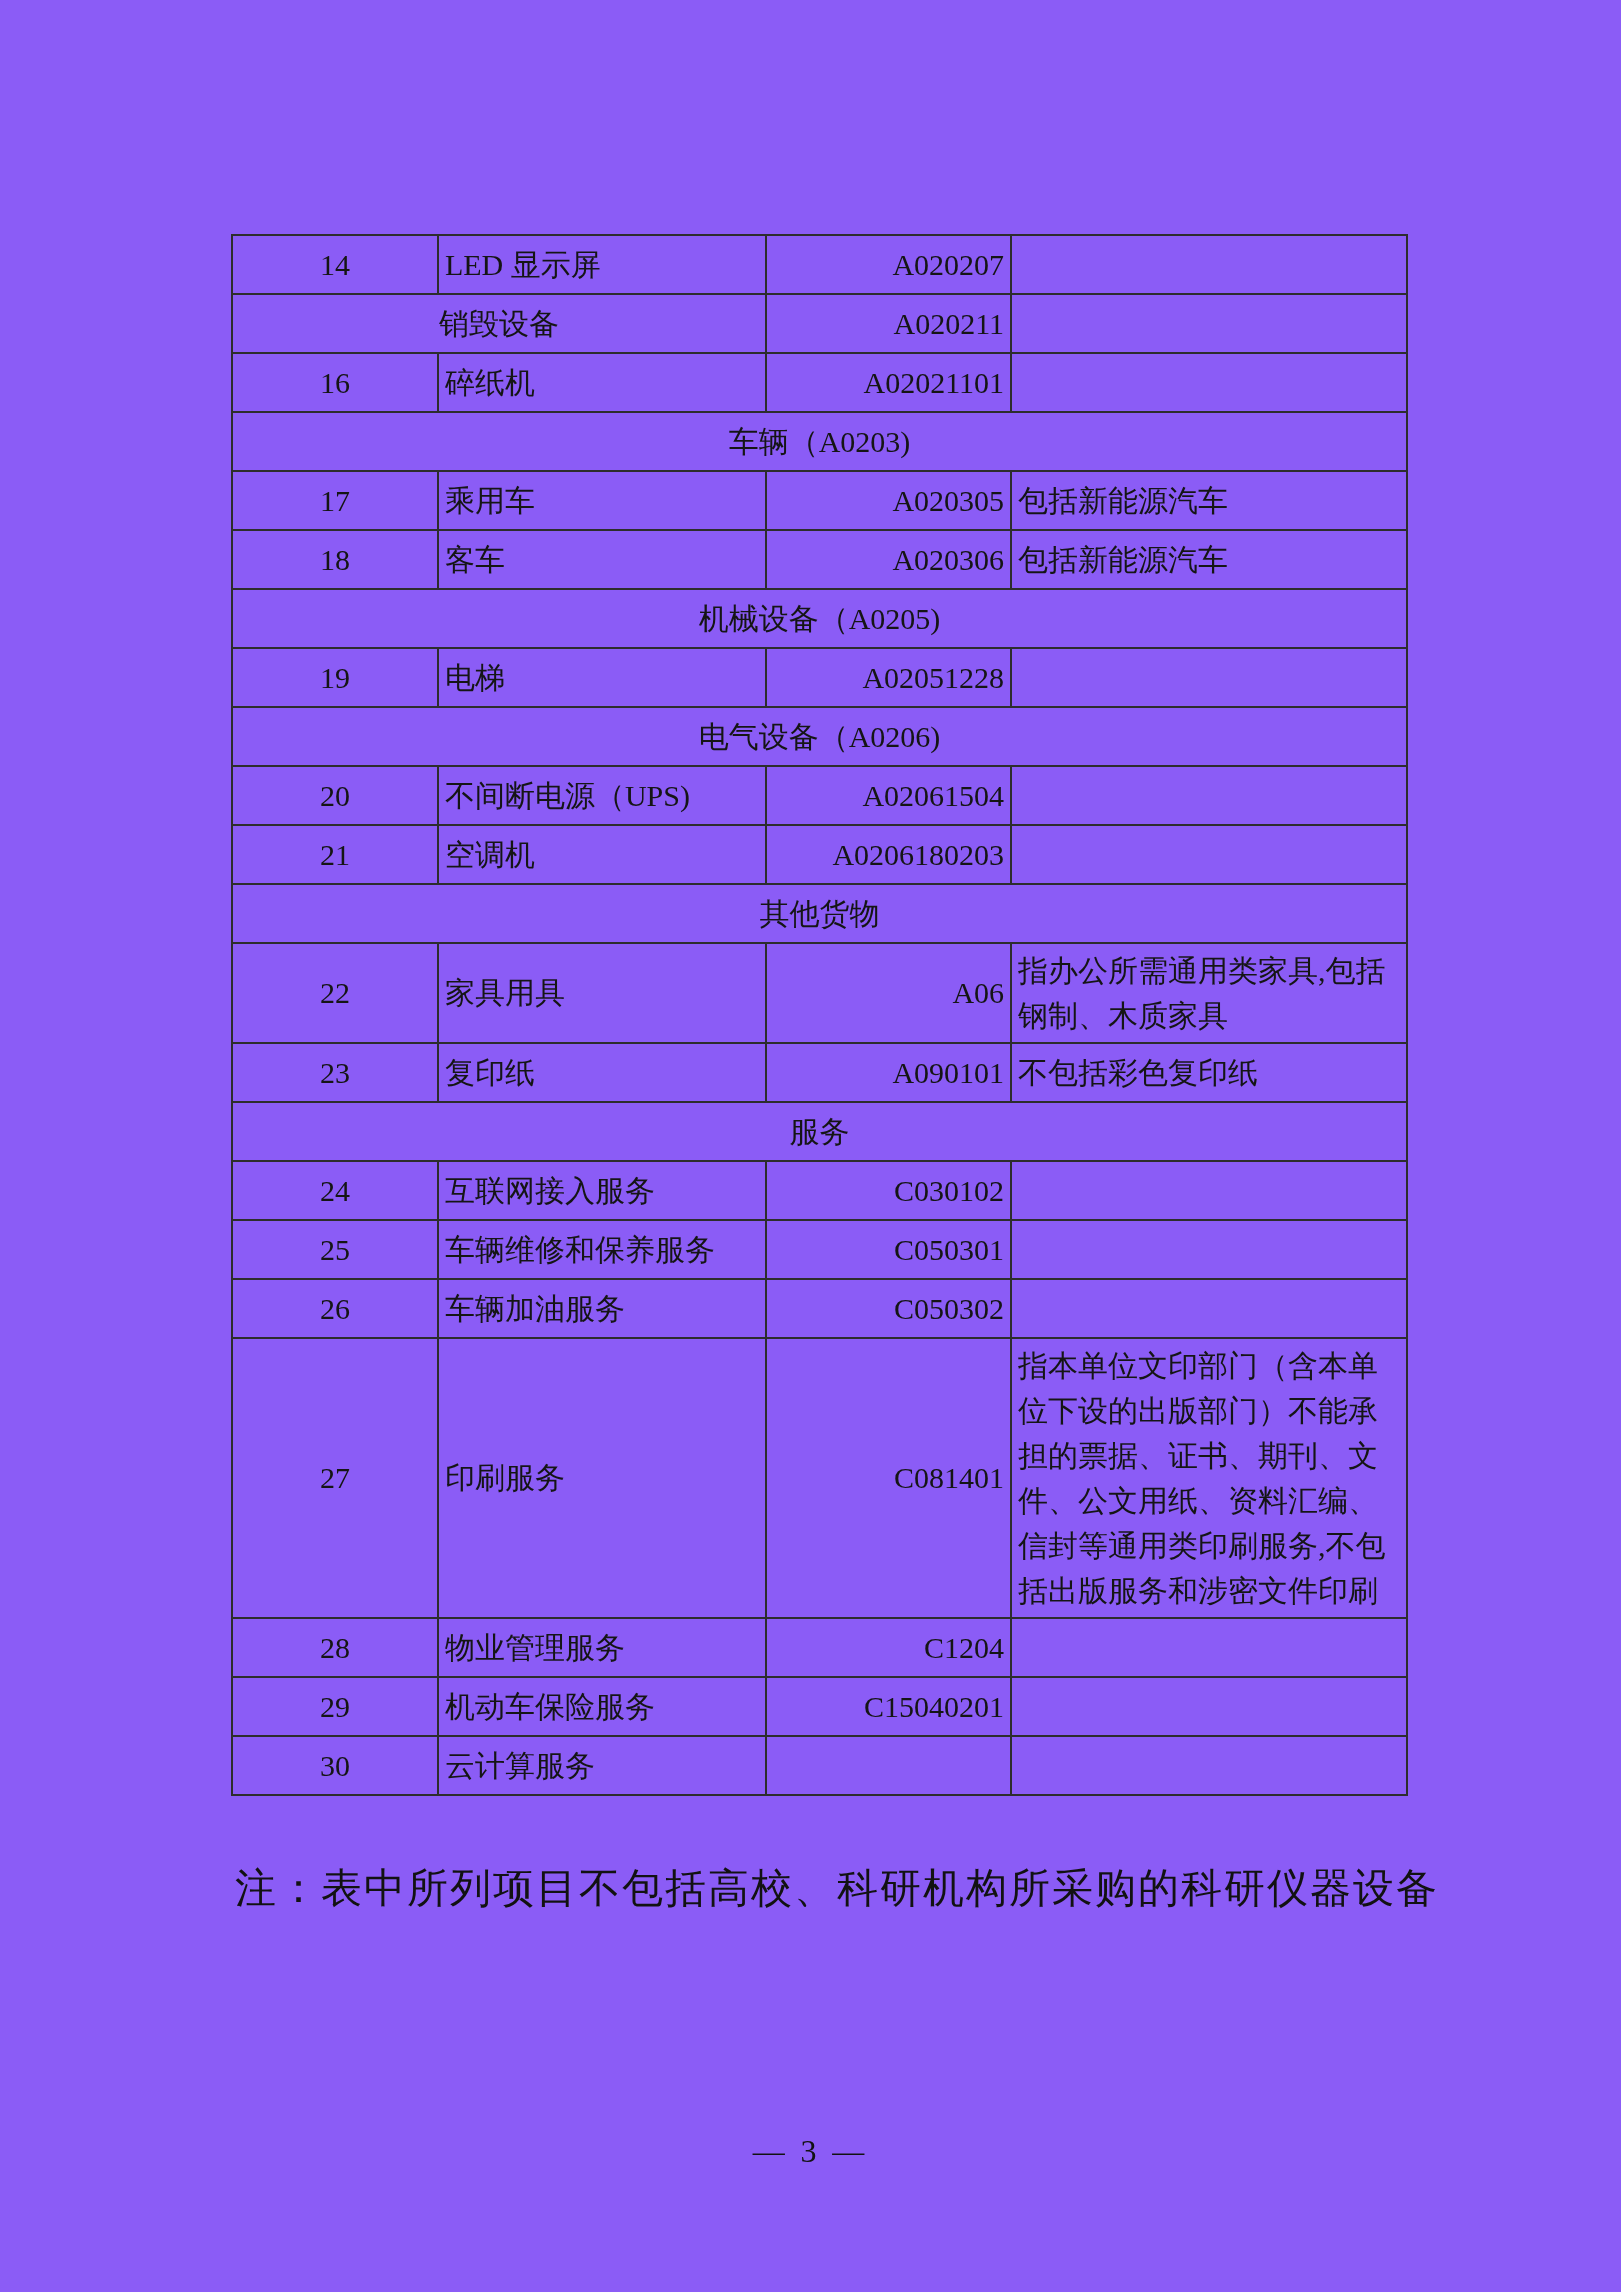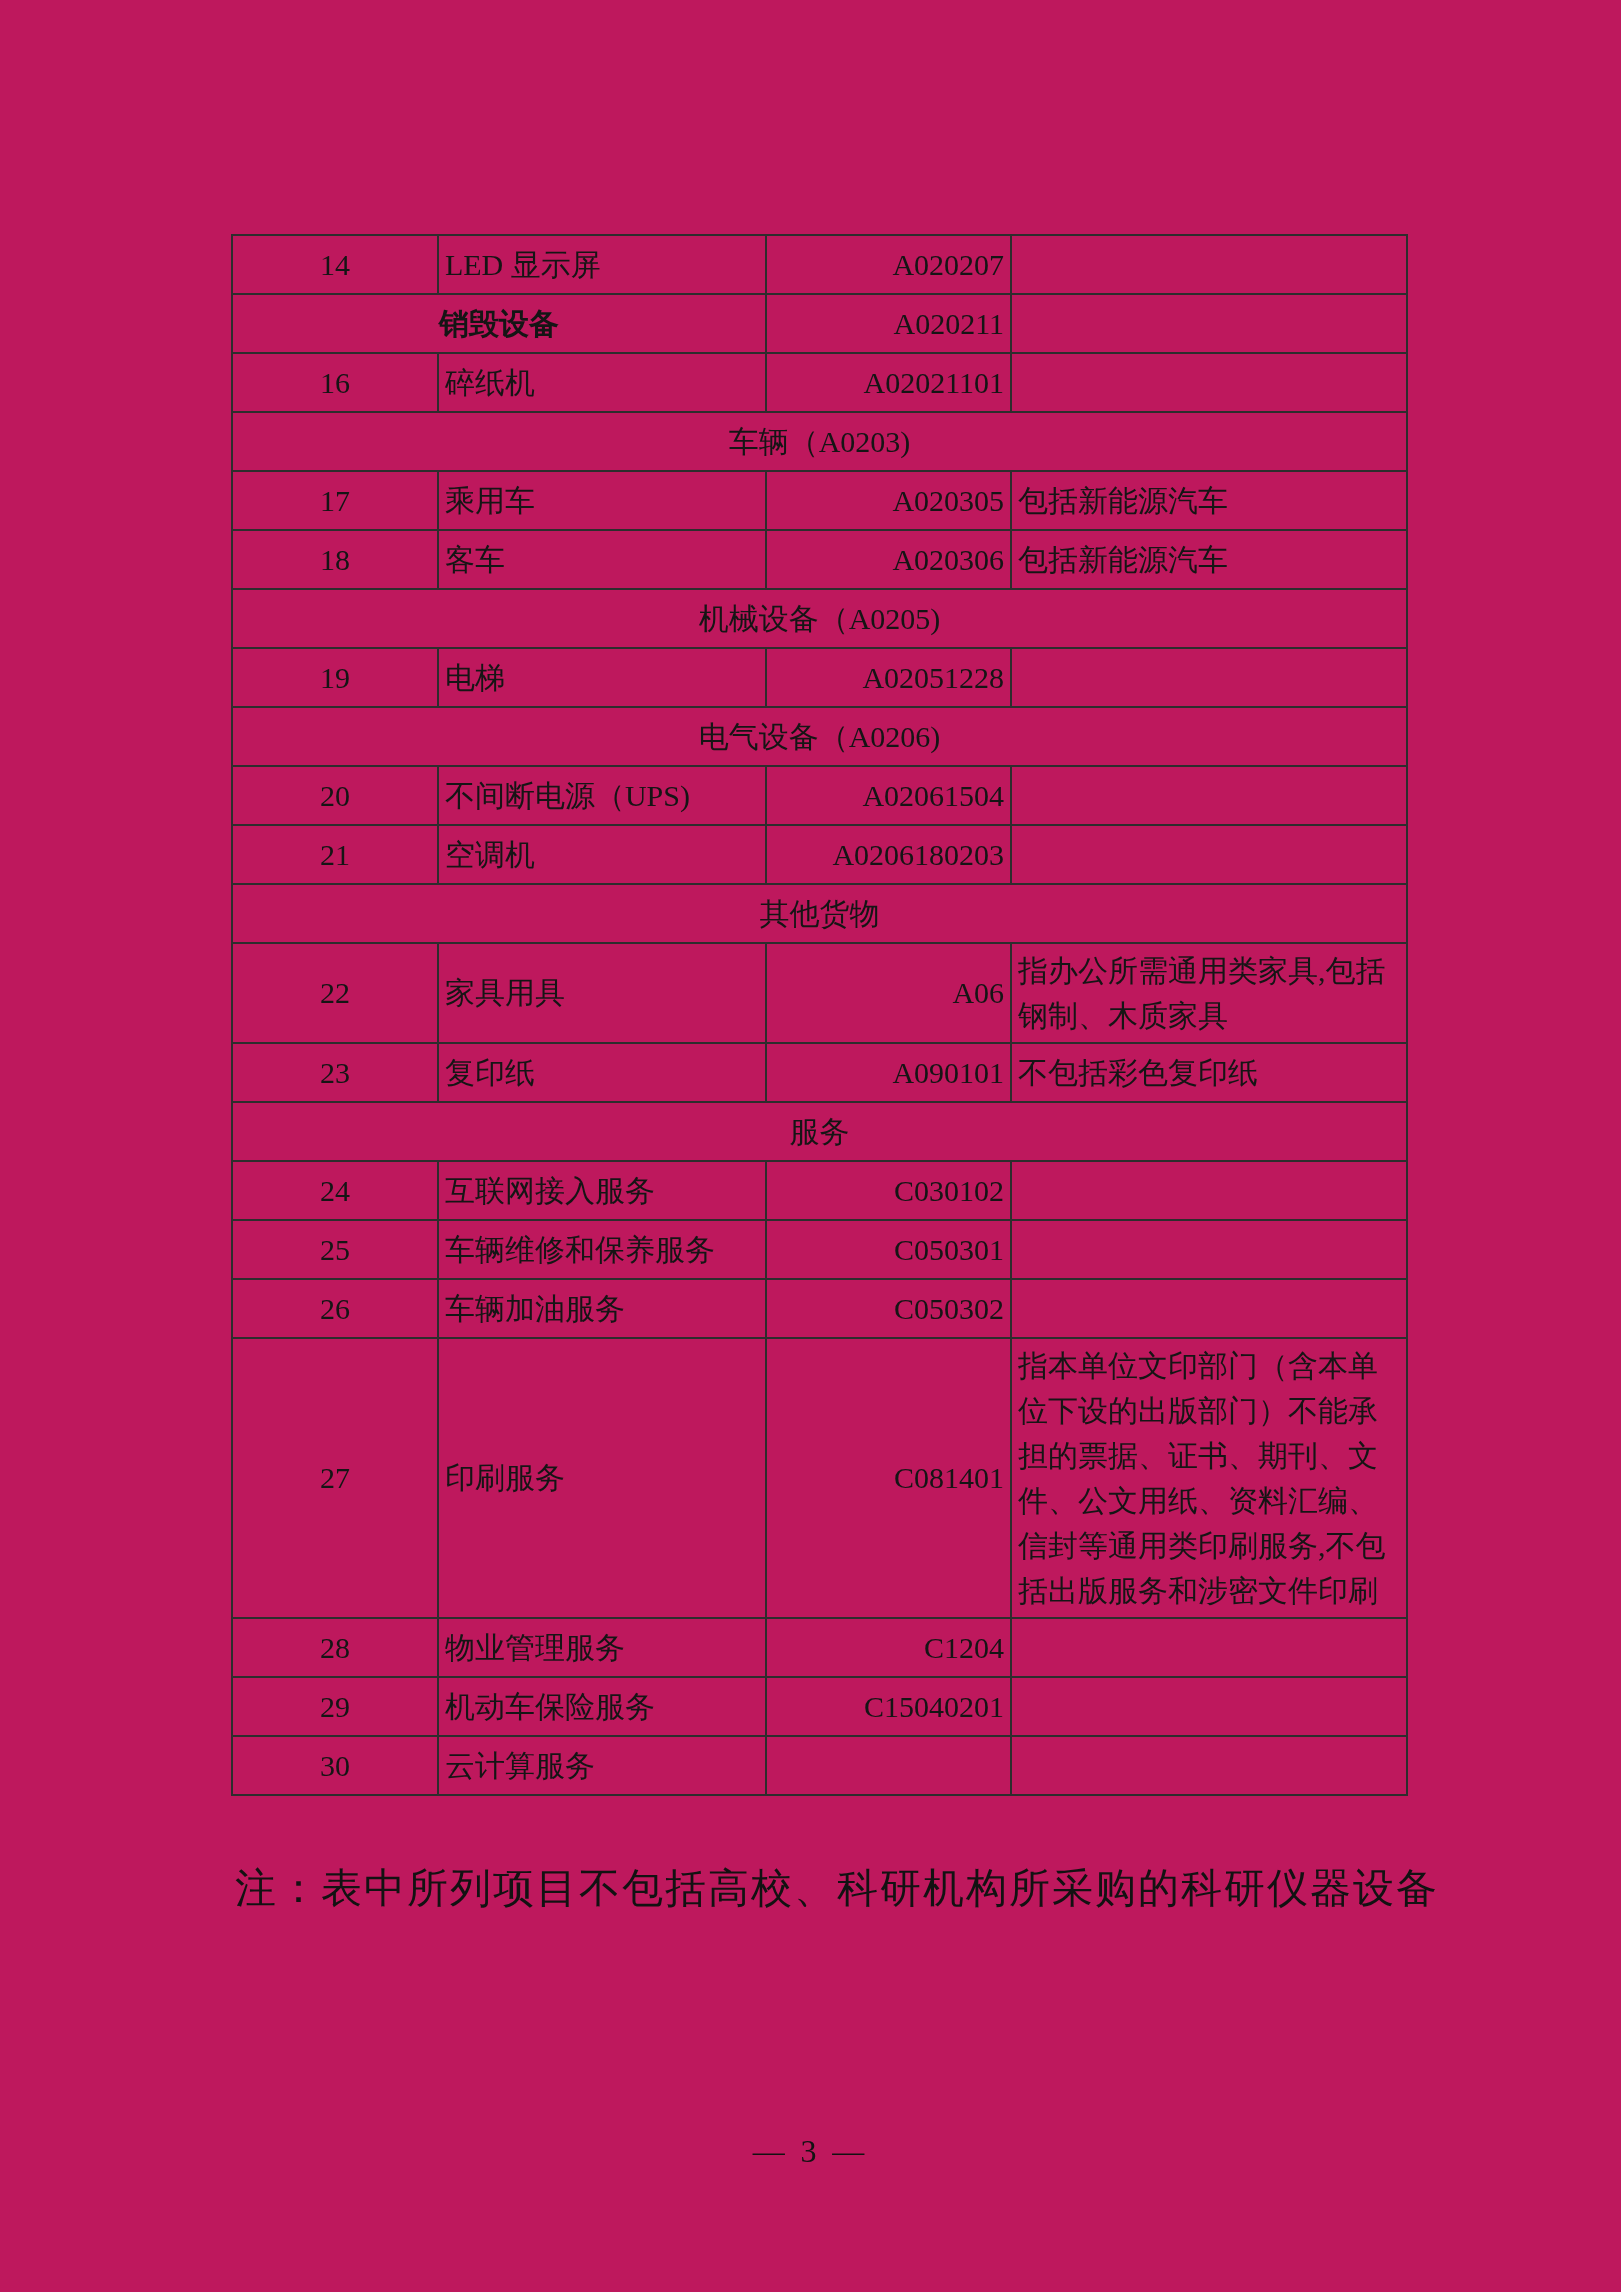--- a/index.html
+++ b/index.html
@@ -1,42 +1,42 @@
 <!DOCTYPE html>
 <html><head>
 <meta charset="utf-8">
 <style>
   html,body{margin:0;padding:0;}
   body{
     width:1621px;height:2293px;background:#ffffff;
     font-family:"Liberation Serif","DejaVu Serif",serif;
     color:#151515;
   }
-  .page{position:relative;width:1621px;height:2293px;overflow:hidden;background:#be185d;}
+  .page{position:relative;width:1621px;height:2293px;overflow:hidden;background:#8b5cf6;}
   table.doc-table{
     position:absolute;left:231px;top:234px;width:1175px;
     border-collapse:collapse;table-layout:fixed;
     border:2.9px solid #242424;
   }
   table.doc-table td{
     border:2px solid #2d2d2d;
     border-top-width:2.9px;border-bottom-width:2.9px;
     vertical-align:middle;
     font-size:30px;line-height:1.5;
     padding:3.9px 5.9px;
     overflow:hidden;
     word-break:break-all;
   }
   table.doc-table tr{height:59px;}
   td.c-no{text-align:center;}
   td.c-name{}
   td.c-code{text-align:right;padding-left:8.8px;}
   td.c-remark{text-align:left;padding:7.8px 7.8px;font-size:29px;line-height:1.55;}
   td.c-section{text-align:center;font-weight:normal;font-size:31px;}
-  td.c-merged{text-align:center;font-weight:bold;font-size:31px;}
+  td.c-merged{text-align:center;font-weight:normal;font-size:31px;}
   .doc-note{
     position:absolute;left:235px;top:1862px;width:1313px;
     font-size:41px;line-height:1.3;letter-spacing:2px;
     color:#121212;
   }
   .page-number{
     position:absolute;left:0;top:2133px;width:100%;
     text-align:center;font-size:32px;letter-spacing:3.9px;color:#121212;
   }
 </style>

